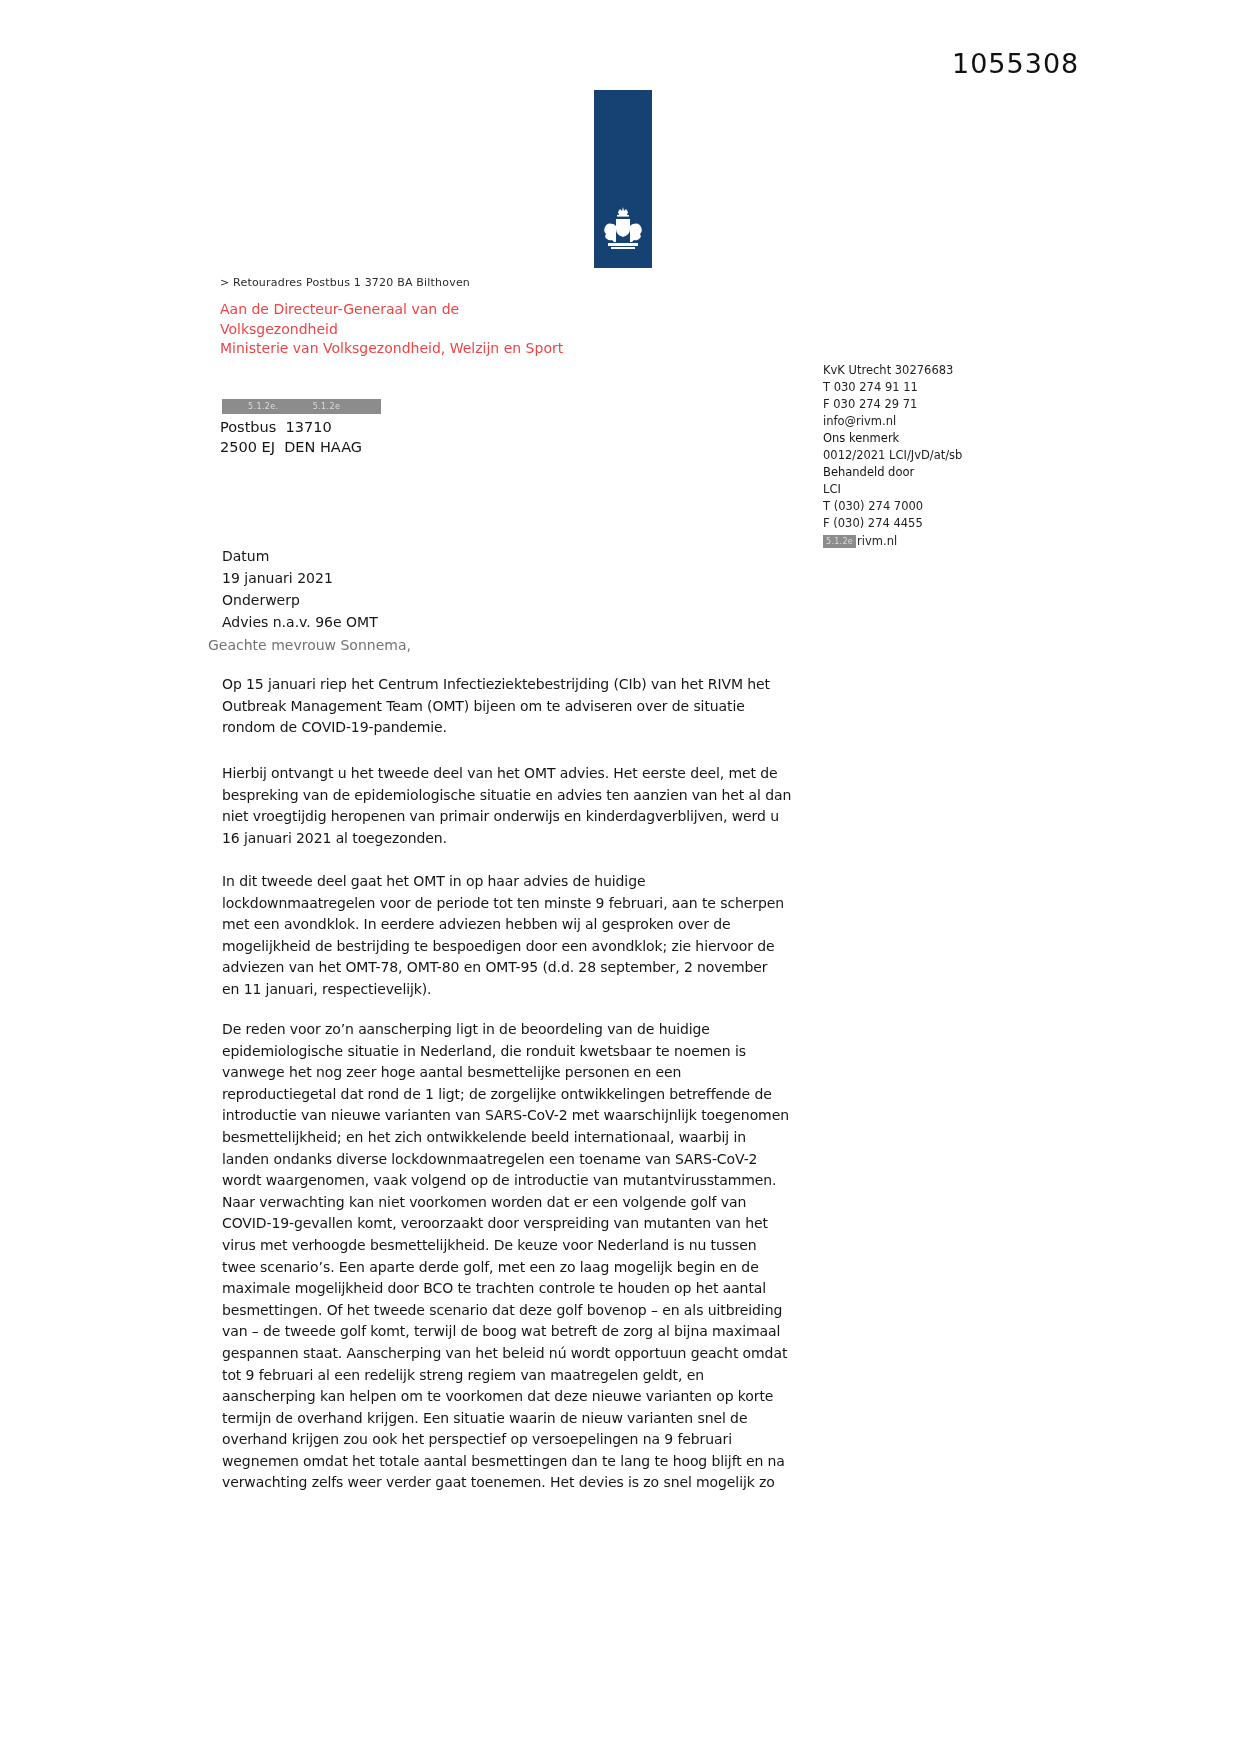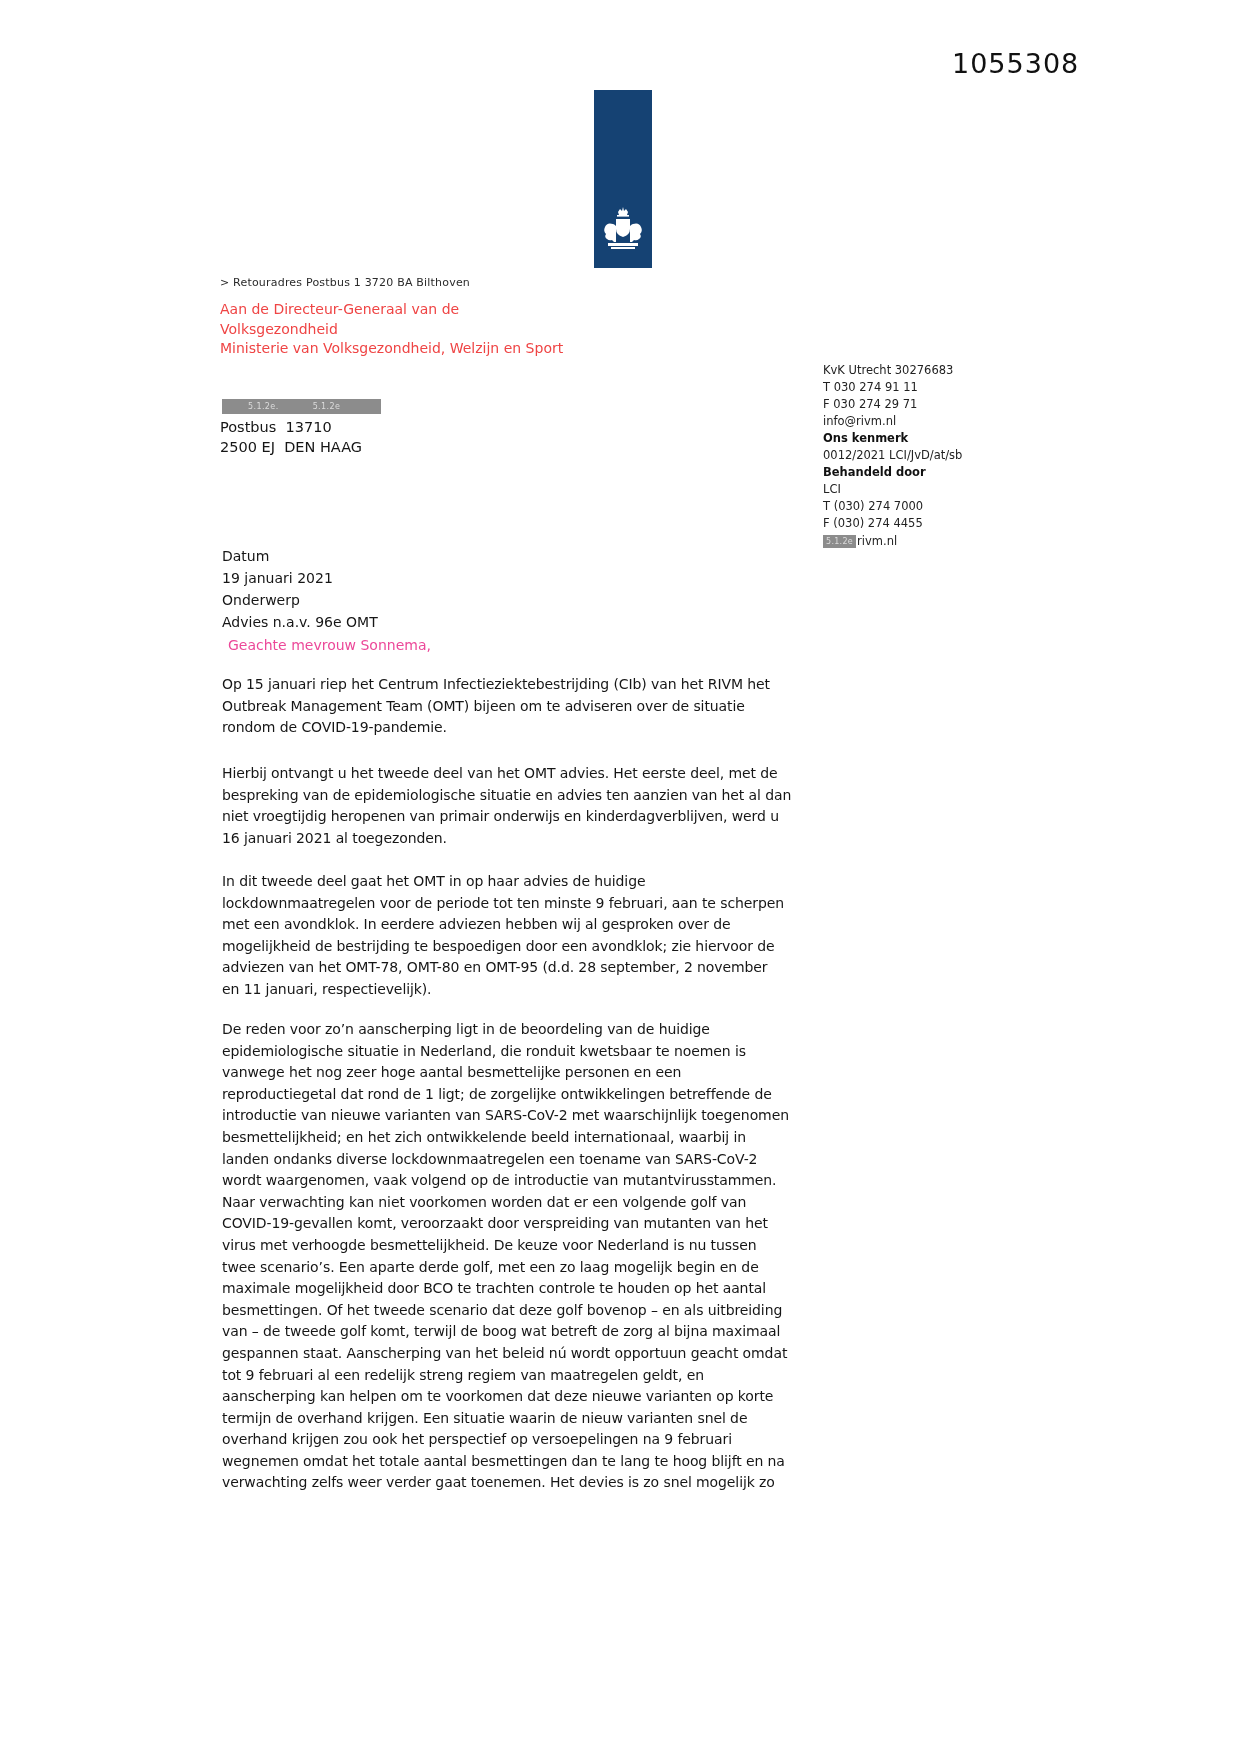--- a/index.html
+++ b/index.html
@@ -53,36 +53,36 @@
     font-size:14.5px;line-height:19.5px;color:#161616;white-space:pre;
   }
   .sidebar{
     position:absolute;left:823px;top:362px;width:230px;
     font-size:11.5px;line-height:17px;color:#222;
   }
   .sidebar .group{margin:0 0 0 0;}
   .sb-gap-s{margin-top:5px;}
   .sb-gap-m{margin-top:8px;}
   .sb-gap-l{margin-top:14px;}
-  .sidebar .bold{font-weight:bold;color:#111;}
+  .sidebar .bold{font-weight:normal;color:#111;}
   .email-redacted{display:inline-flex;align-items:center;}
   .mini-redaction{
     display:inline-block;background:#8c8c8c;color:#dcdcdc;
     font-size:8px;line-height:11px;padding:1px 3px;margin-right:1px;
     letter-spacing:0.3px;
   }
   .meta-block{
     position:absolute;left:222px;top:545px;
     font-size:14px;line-height:22px;color:#161616;
   }
   .meta-row{display:flex;flex-direction:column;}
   .meta-label{width:115px;}
   .salutation{
-    position:absolute;left:228px;top:637px;
-    font-size:14px;color:#ec4899;
+    position:absolute;left:208px;top:637px;
+    font-size:14px;color:#737373;
   }
   .para{
     position:absolute;left:222px;
     font-size:14px;line-height:21.6px;color:#161616;
     letter-spacing:-0.1px;white-space:pre;
   }
   .p1{top:674px;}
   .p2{top:763px;}
   .p3{top:871px;}
   .p4{top:1019px;}

